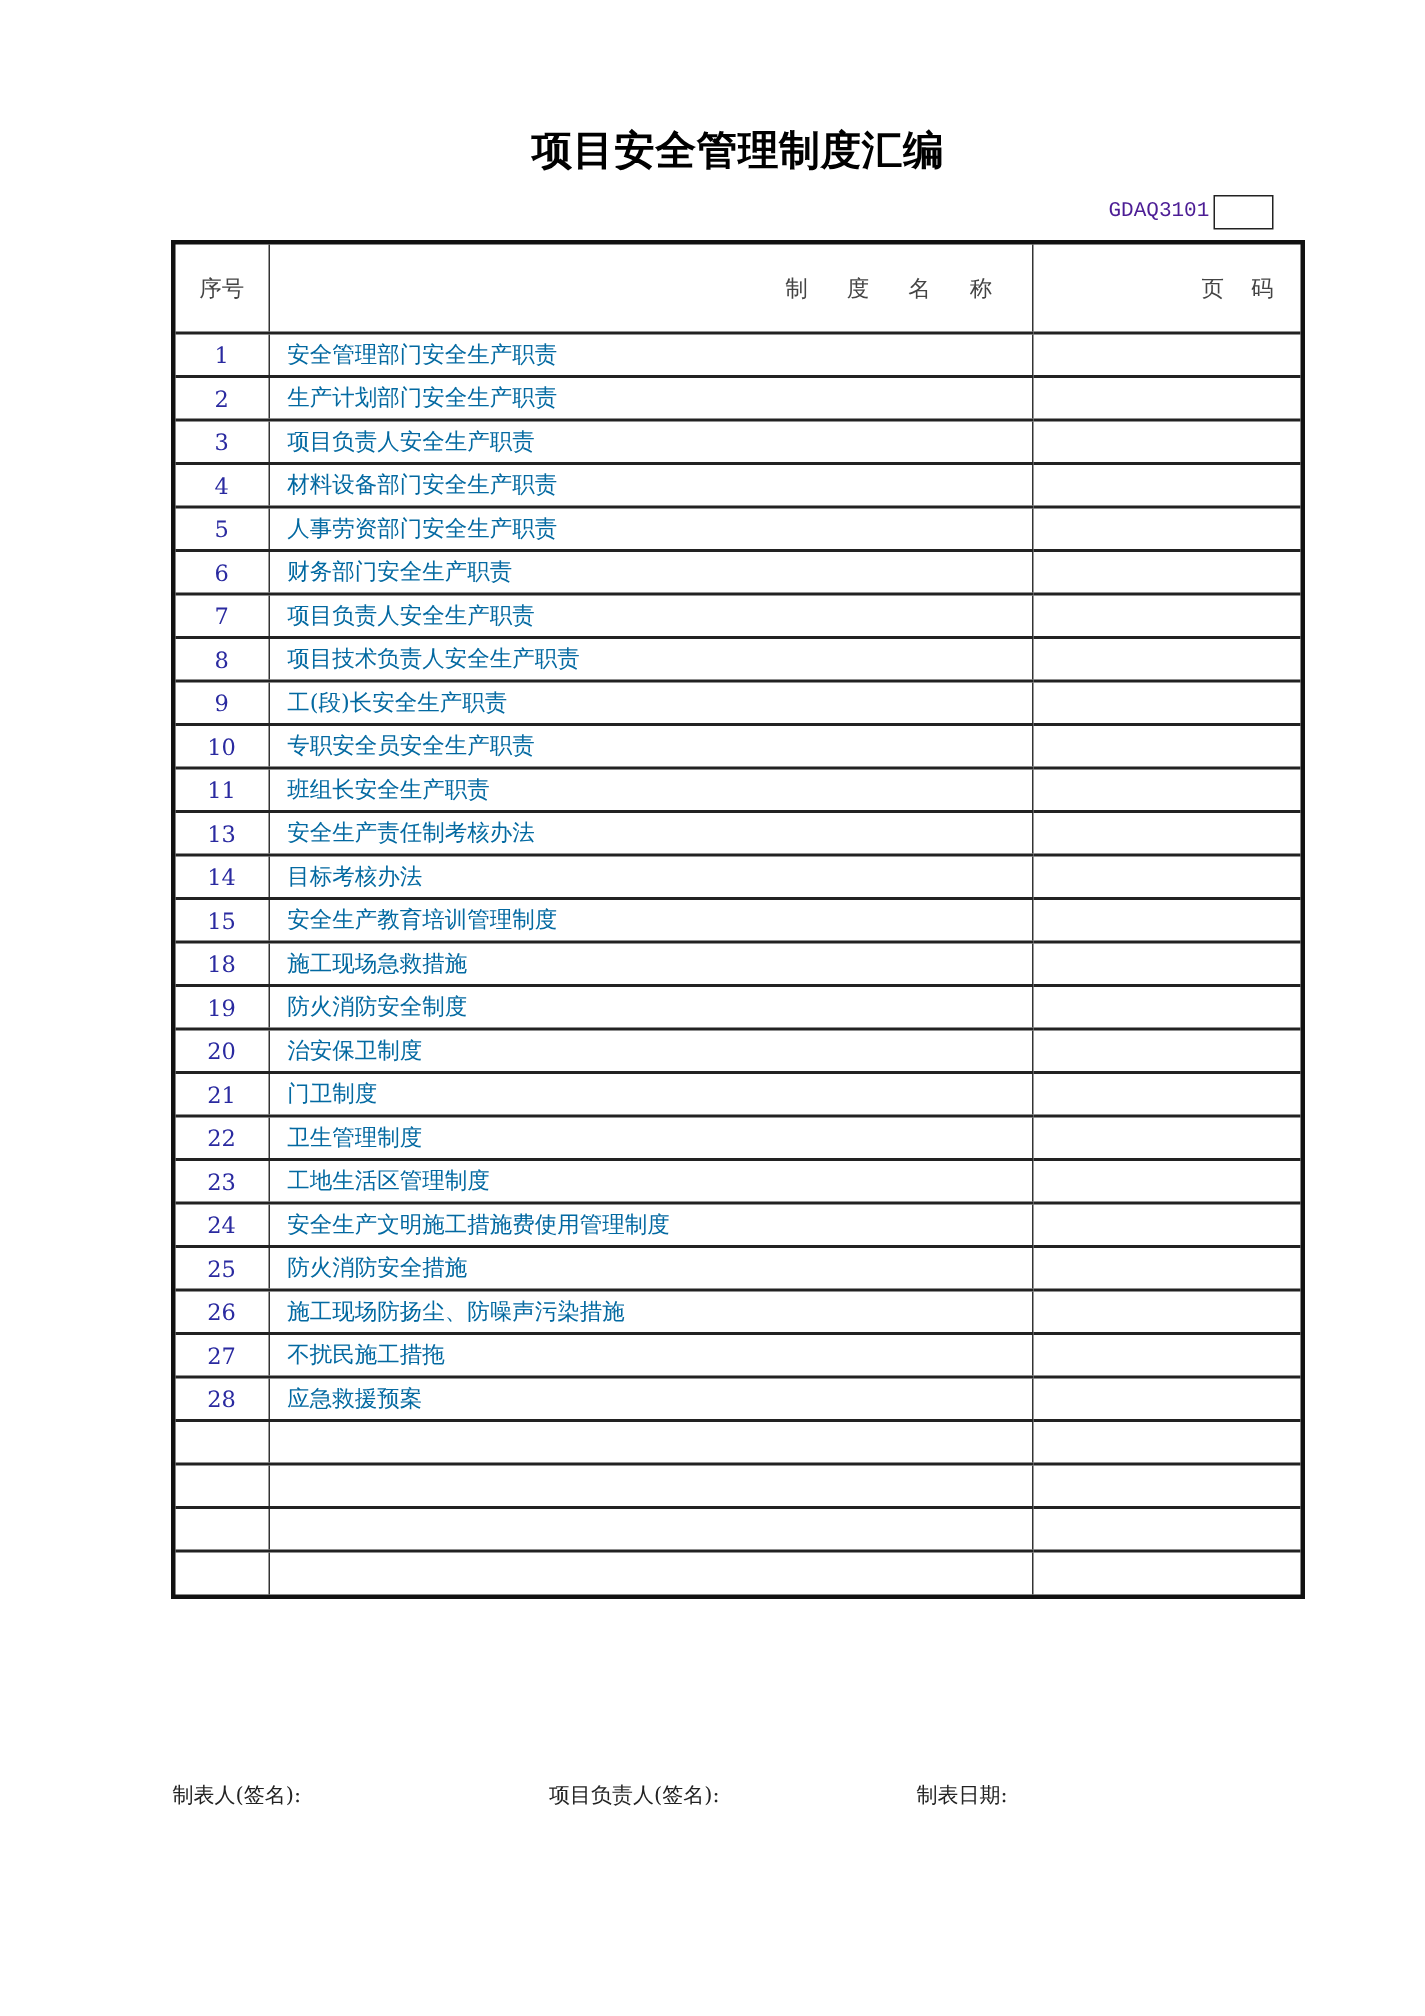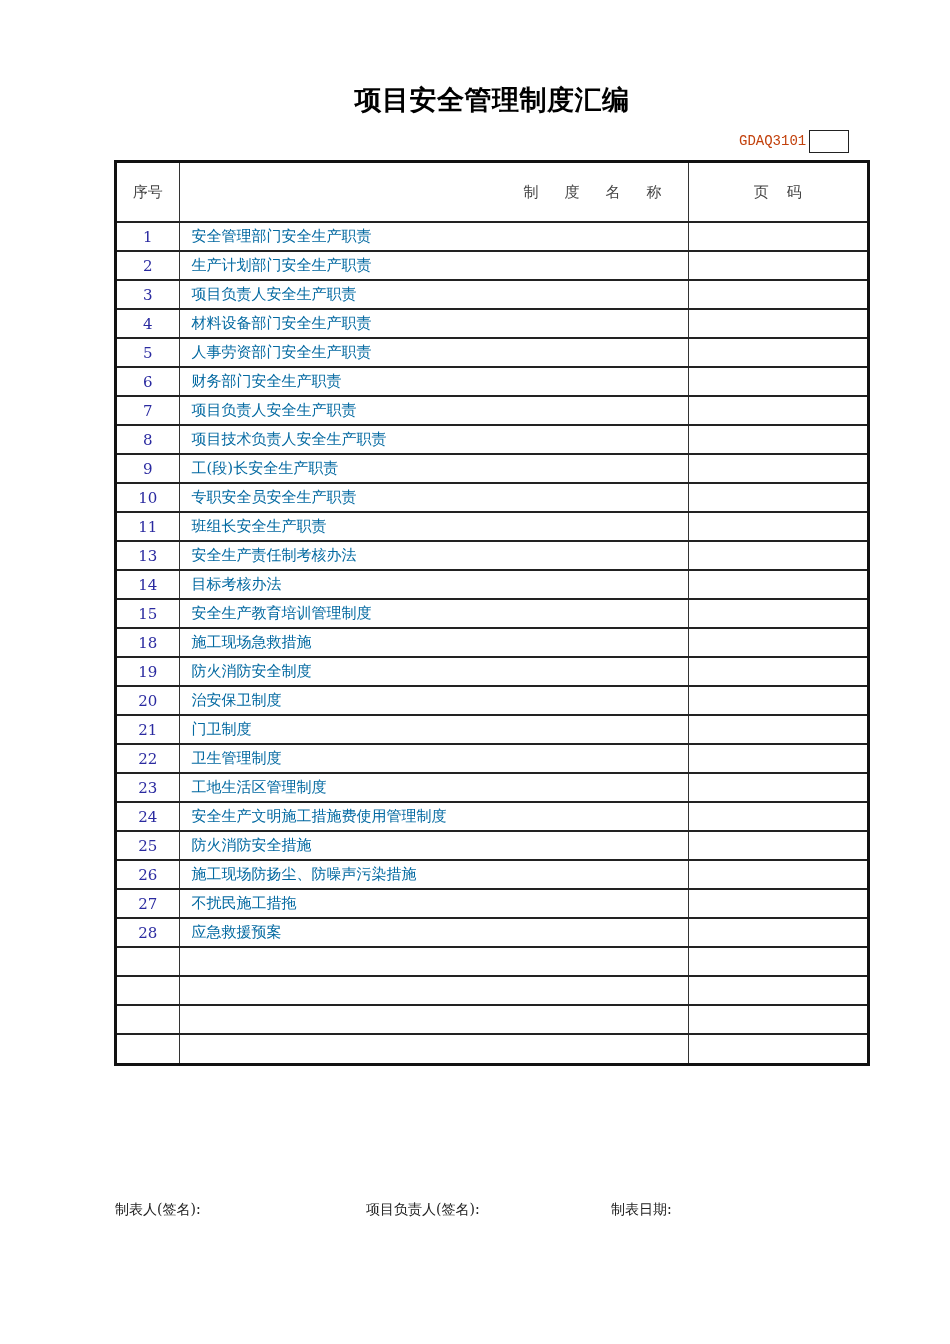--- a/index.html
+++ b/index.html
@@ -12,21 +12,21 @@
       position: absolute; left: 0; width: 984px; top: 82px;
       text-align: center; font-family: "DejaVu Sans", "Liberation Sans", sans-serif;
       font-weight: bold; font-size: 27px; color: #000; letter-spacing: 0.5px;
     }
     .code-wrap {
       position: absolute; left: 739px; top: 129px; height: 24px;
       display: flex; align-items: center;
     }
     .code-label {
       font-family: "Liberation Mono", "DejaVu Sans Mono", monospace;
-      font-size: 14px; color: #c2410c; margin-right: 3px;
+      font-size: 14px; color: #4c1d95; margin-right: 3px;
     }
     .code-box {
       width: 38px; height: 21px; border: 1px solid #222; box-sizing: content-box;
     }
     .table {
       position: absolute; left: 114px; top: 160px; width: 756px;
       border: 3px solid #111; box-sizing: border-box;
     }
     table { border-collapse: collapse; width: 100%; table-layout: fixed; }
     td, th {
@@ -38,27 +38,27 @@
     td:first-child, th:first-child { border-left: none; }
     td:last-child, th:last-child { border-right: none; }
     thead th { height: 59px; color: #444; font-size: 15px; }
     thead tr th { border-bottom: 2px solid #222; margin-left: 43px; }
     .col-no { width: 62px; }
     .col-name { width: 509px; }
     .col-page { width: auto; }
     .no { text-align: center; color: #2a2aa0; font-size: 15px; }
     .name { text-align: left; padding-left: 12px; color: #0369a1; white-space: nowrap; }
     .hdr-name { text-align: right; letter-spacing: 26px; padding-left: 26px; }
-    .hdr-page { text-align: center; letter-spacing: 18px; padding-left: 18px; }
+    .hdr-page { text-align: right; letter-spacing: 18px; padding-left: 18px; }
     tbody tr td { border-bottom: 2px solid #222; }
     .footer {
       position: absolute; top: 1188px; left: 115px; width: 760px; height: 20px;
       font-size: 14px; color: #222;
     }
-    .footer span { position: absolute; top: 0; white-space: nowrap; margin-top: 13px; }
+    .footer span { position: absolute; top: 0; white-space: nowrap; }
     .f1 { left: 0; }
     .f2 { left: 251px; }
     .f3 { left: 496px; }
   </style>
 </head>
 <body>
 
 <div class="title">项目安全管理制度汇编</div>
 
 <div class="code-wrap">

